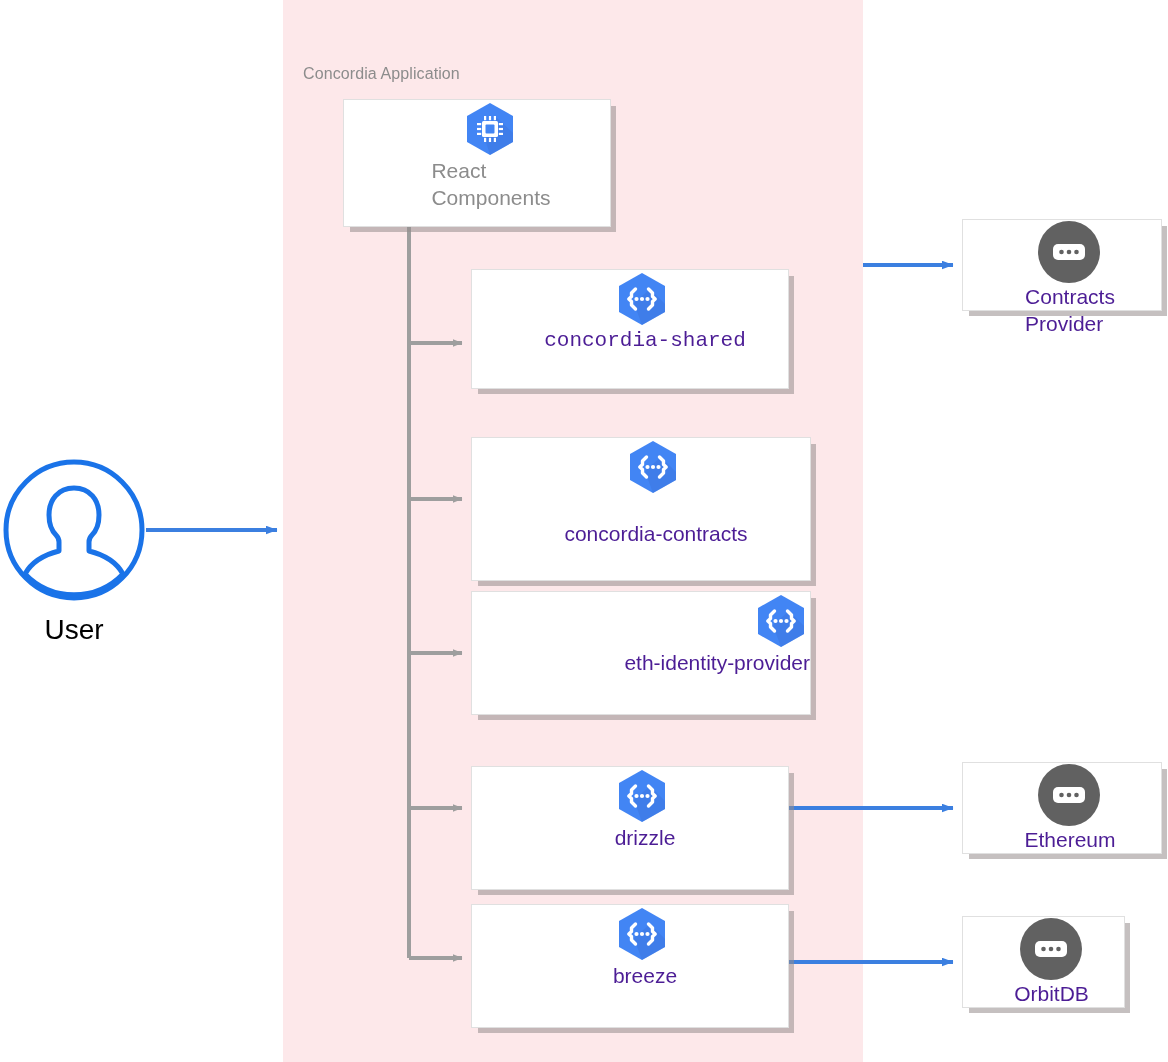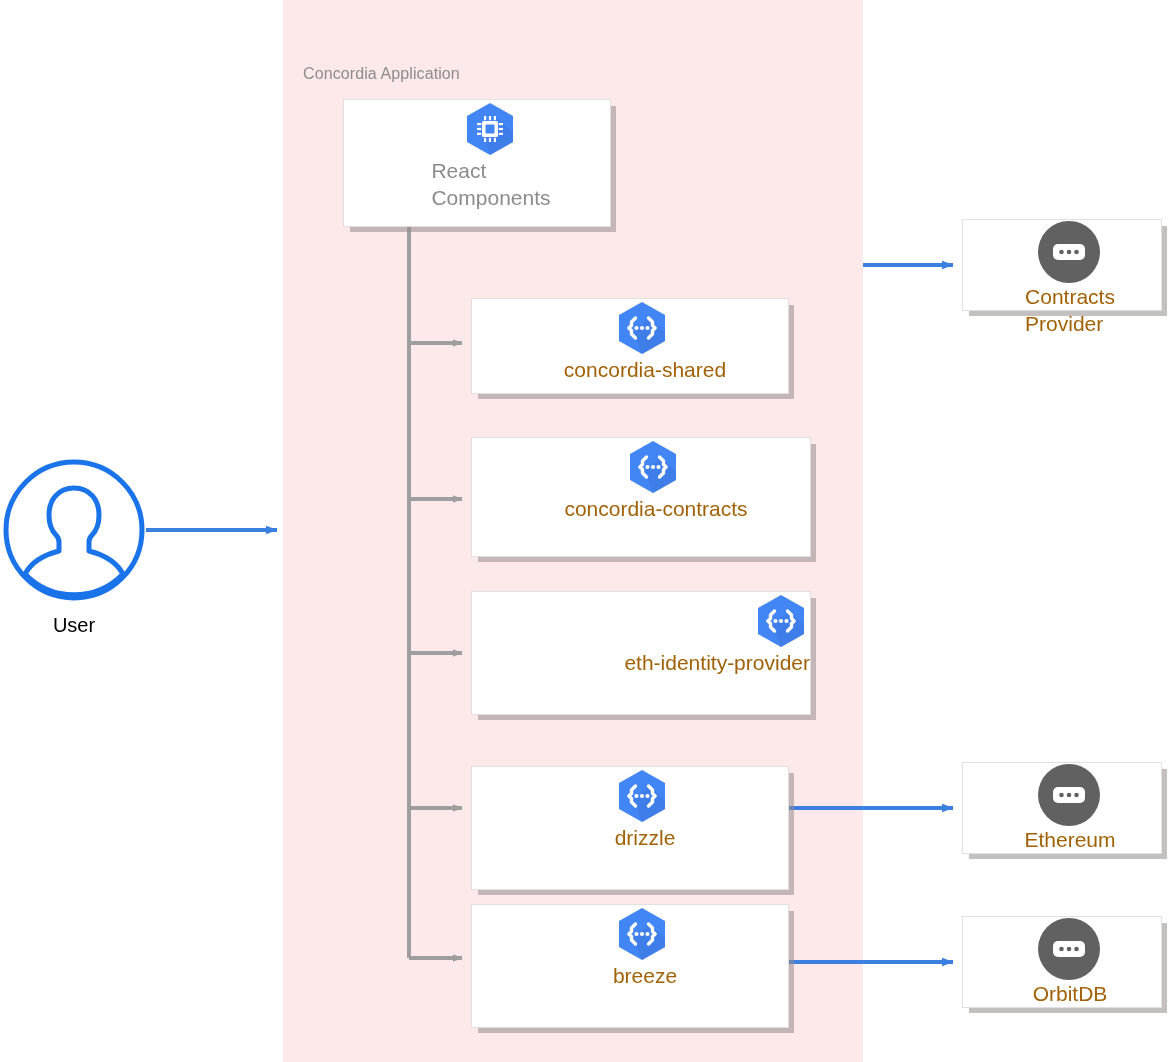--- a/index.html
+++ b/index.html
@@ -49,71 +49,71 @@
     background: #ffffff;
     border: 1px solid #e0e0e0;
     box-sizing: border-box;
     box-shadow: 6px 6px 0 -1px rgba(150,140,140,0.55);
     display: flex;
     align-items: center;
     flex-direction: column;
   }
   .node .node-label {
     font-size: 21px;
-    color: #a16207;
+    color: #4c1d95;
     line-height: 1.28;
     white-space: pre-line;
   }
   .node.muted .node-label { color: #8c8c8c; }
 
   
   .icon-slot {
     flex: 0 0 auto;
     display: flex;
     align-items: center;
     justify-content: center;
   }
 
   
   #node-react     { left: 343px; top: 99px;  width: 268px; height: 128px; }
   #node-react .icon-slot { width: 58px; height: 58px; margin-left: 26px; }
   #node-react .node-label { margin-left: 28px; }
 
-  #node-shared    { left: 471px; top: 298px; width: 318px; height: 96px; }
-  #node-contracts { left: 471px; top: 437px; width: 340px; height: 120px; }
+  #node-shared    { left: 471px; top: 269px; width: 318px; height: 120px; font-family: Liberation Mono, monospace; }
+  #node-contracts { left: 471px; top: 437px; width: 340px; height: 144px; gap: 25px; }
   #node-ethid     { left: 471px; top: 591px; width: 340px; height: 124px; align-items: flex-end; }
   #node-drizzle   { left: 471px; top: 746px; width: 318px; height: 124px; margin-top: 20px; }
   #node-breeze    { left: 471px; top: 904px; width: 318px; height: 124px; }
 
   .pkg .icon-slot { width: 58px; height: 58px; margin-left: 24px; }
   .pkg .node-label { margin-left: 30px; }
 
   
   .ext { }
   .ext .icon-slot { width: 64px; height: 64px; margin-left: 14px; }
   .ext .node-label { margin-left: 16px; }
   #node-contracts-provider { left: 962px; top: 219px; width: 200px; height: 92px; }
   #node-ethereum           { left: 962px; top: 762px; width: 200px; height: 92px; }
-  #node-orbitdb            { left: 962px; top: 916px; width: 200px; height: 92px; text-align: right; }
+  #node-orbitdb            { left: 962px; top: 916px; width: 163px; height: 92px; text-align: right; }
 
   
   #user-actor {
     position: absolute;
     left: 2px;
     top: 458px;
     width: 144px;
     height: 144px;
   }
   #user-label {
     position: absolute;
     left: 2px;
     top: 614px;
     width: 144px;
     text-align: center;
-    font-size: 20px;
+    font-size: 28px;
     color: #000;
   }
 </style>
 </head>
 <body>
 
 <div class="container-region"></div>
 <div class="container-title">Concordia Application</div>
 
 <svg id="canvas" xmlns="http://www.w3.org/2000/svg">

